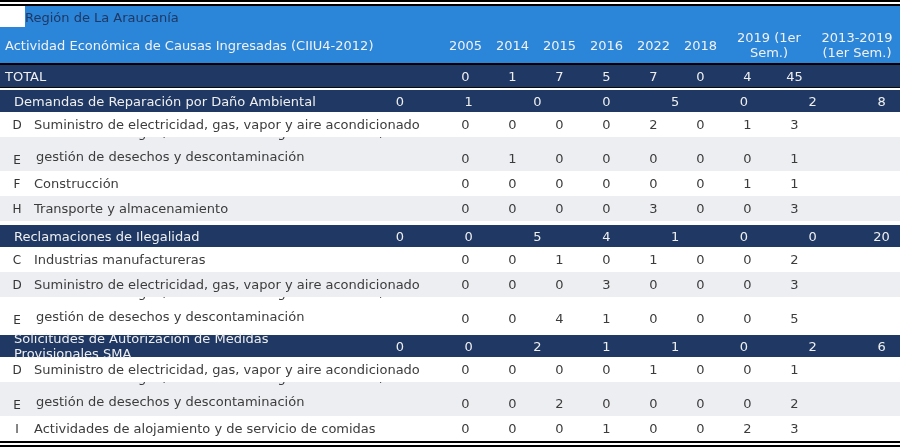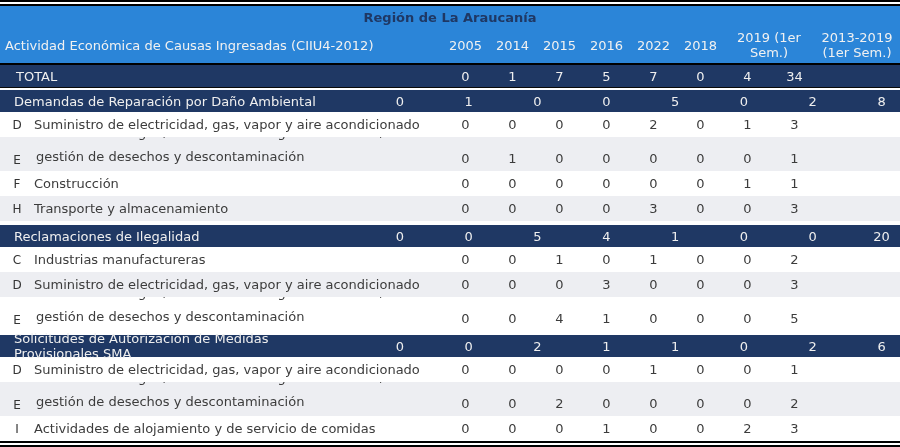--- a/index.html
+++ b/index.html
@@ -18,43 +18,43 @@
   }
   .tbl{
     width:900px;height:447px;
     border-top:6px double #000;
     border-bottom:6px double #000;
     display:flex;flex-direction:column;overflow:hidden;background:#fff;
   }
   
   .title{
     height:21px;background:var(--blue);
-    color:var(--navy);font-weight:bold;font-size:13px;
-    text-align:center;line-height:23px;
+    color:var(--navy);font-weight:normal;font-size:13px;
+    line-height:23px;margin-left:25px;
   }
   .colhdr{
     height:36px;background:var(--blue);display:flex;align-items:stretch;
     color:var(--hdr-text);font-size:13px;
   }
   .activity{width:442px;display:flex;align-items:center;padding-left:5px;}
   .yh{display:flex;align-items:center;justify-content:center;text-align:center;line-height:15px;}
   .w{width:47px;}
   .w1{width:90px;}
   .w2{width:86px;}
   .sep-black{height:2px;background:#000;}
   .sep-hair{height:1px;background:#0a0a0a;}
   .gap2{height:2px;background:#fff;}
   .gap4{height:4px;background:#fff;}
   
   .row{display:flex;align-items:center;font-size:13px;}
   .row .desc{width:442px;}
   .num{width:47px;text-align:center;}
   .navy{background:var(--navy);color:#EFEFEF;}
   .total-row{height:22px;}
-  .total-row .desc{padding-left:16px;}
+  .total-row .desc{padding-left:5px;}
   .sect-row{height:22px;gap:32px;}
   .sect-row .desc{padding-left:14px;}
   .body-row{height:25px;background:#fff;}
   .body-row.alt{background:var(--alt);}
   .code{width:34px;text-align:center;font-size:12px;align-self:flex-end;padding-bottom:5px;color:#333;}
   .lbl{width:408px;}
   
   .body-row.twoline{height:34px;position:relative;overflow:hidden;align-items:flex-end;}
   .twoline .desc{height:1px;}
   .twoline .code{position:absolute;left:0;bottom:4px;padding-bottom:0;}
@@ -85,21 +85,21 @@
 
   <div class="row navy total-row" id="total-row">
     <div class="desc">TOTAL</div>
   <div class="num w">0</div>
       <div class="num w">1</div>
       <div class="num w">7</div>
       <div class="num w">5</div>
       <div class="num w">7</div>
       <div class="num w">0</div>
       <div class="num w1">4</div>
-      <div class="num w2">34</div>
+      <div class="num w2">45</div>
     </div>
   <div class="sep-hair"></div>
   <div class="gap2"></div>
 
   <div id="sections">
       <div class="row navy sect-row">
         <div class="desc">Demandas de Reparación por Daño Ambiental</div>
         <div class="num w">0</div>
         <div class="num w">1</div>
         <div class="num w">0</div>

